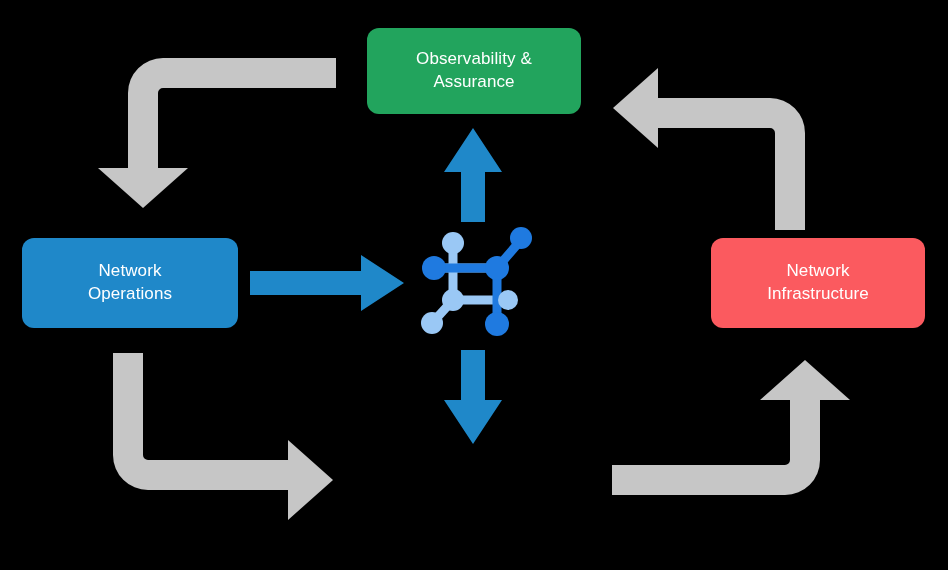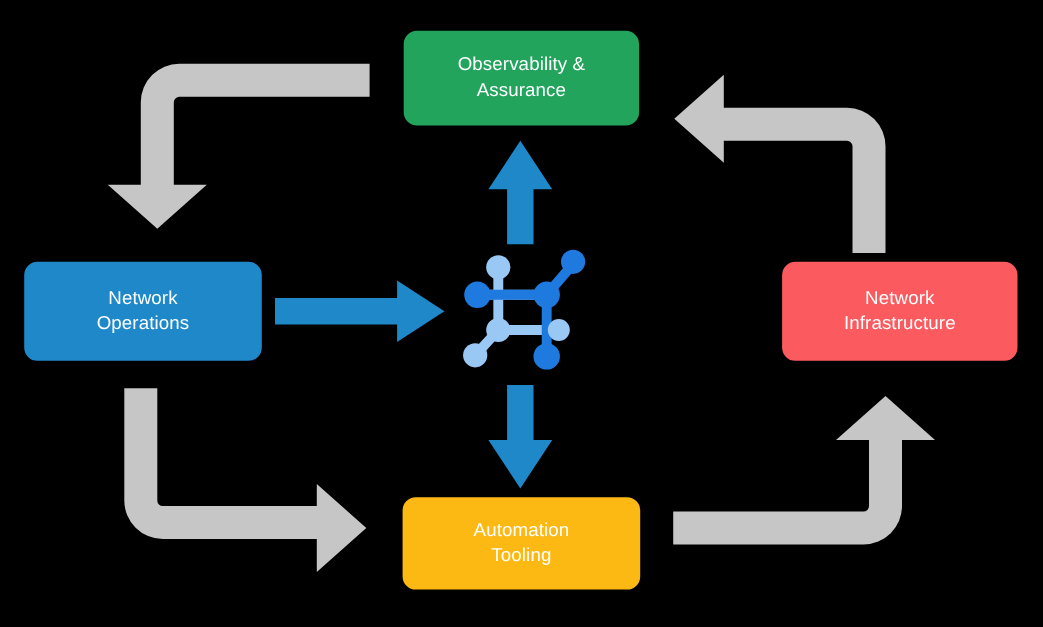--- a/index.html
+++ b/index.html
@@ -177,18 +177,14 @@
   <div class="node-box" id="box-network-operations">
     <span>Network
 Operations</span>
   </div>
 
   <div class="node-box" id="box-network-infrastructure">
     <span>Network
 Infrastructure</span>
   </div>
 
-  <div class="node-box" id="box-automation-tooling">
-    <span>Automation
-Tooling</span>
-  </div>
 
 </div>
 
 </body></html>

